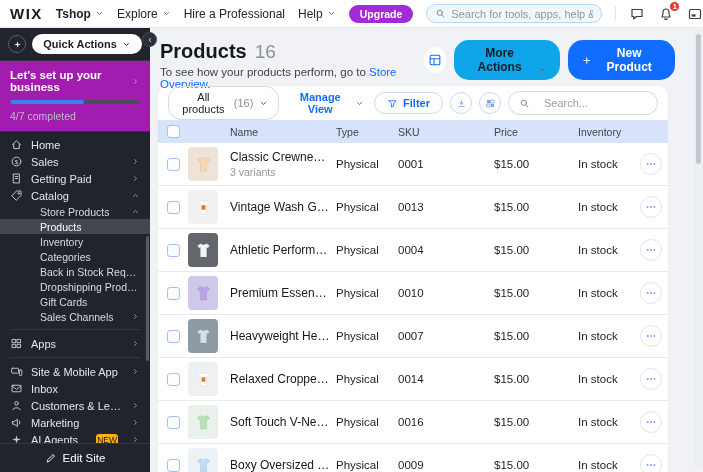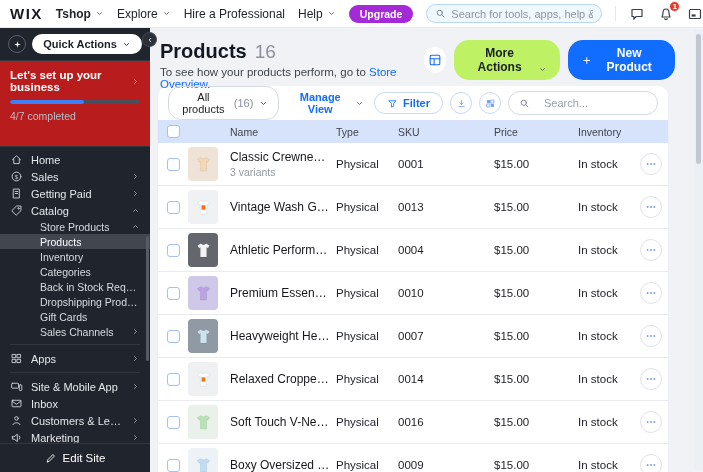--- a/index.html
+++ b/index.html
@@ -56,21 +56,21 @@
   .qa-btn {
     flex:1; background:#fff; color:#1b1e24; border-radius:12px; font-weight:700; font-size:11px;
     padding:4px 8px; display:flex; justify-content:center; align-items:center; gap:5px;
   }
   .qa-btn .chev { color:#1b1e24; }
   .collapse-btn {
     position:absolute; right:-7px; top:4px; width:15px; height:15px; border-radius:50%;
     background:#2a2f38; border:1px solid #444a54; color:#fff; display:grid; place-items:center; z-index:6;
   }
   .collapse-btn span { width:8px; height:8px; }
-  .setup { background:#b91c1c; border-top:1px solid #31363f; border-bottom:1px solid #31363f; padding:8px 10px 24px; cursor:pointer; }
+  .setup { background:#a21caf; border-top:1px solid #31363f; border-bottom:1px solid #31363f; padding:8px 10px 9px; cursor:pointer; }
   .setup-title { font-weight:700; font-size:11.5px; color:#fff; display:flex; justify-content:space-between; align-items:center; }
   .setup-title .chev { color:#aeb3bb; }
   .progress { height:4px; background:#4a505a; border-radius:2px; margin:7px 0 6px; overflow:hidden; }
   .progress i { display:block; height:100%; background:var(--progress-blue,#3b7ef8); border-radius:2px; }
   .setup-sub { color:#b9bec7; font-size:10.5px; }
   .menu { flex:1; padding:4px 0; overflow:hidden; }
   .side-item { display:flex; align-items:center; gap:8px; padding-right:10px; cursor:pointer; }
   .side-item.lv0 { padding-left:10px; height:17px; font-size:11px; }
   .side-item.lv1 { padding-left:40px; height:15px; font-size:10.5px; color:#d8dce1; }
   .side-item.lv2 { padding-left:40px; height:15px; font-size:10.5px; color:#d8dce1; }
@@ -92,21 +92,21 @@
   .main { flex:1; padding:12px 26px 0 8px; overflow:hidden; }
   .page-head { display:flex; justify-content:space-between; align-items:flex-start; height:46px; padding:0 2px; }
   .title-row { display:flex; align-items:baseline; gap:8px; }
   .title-row h1 { font-size:20px; font-weight:800; color:#141822; }
   .count { font-size:19px; color:#8d919b; }
   .subtitle { margin-top:3px; font-size:11.5px; color:#3f434b; }
   .subtitle a { color:var(--accent-blue,#116dff); cursor:pointer; }
   .head-actions { display:flex; align-items:center; gap:8px; }
   .icon-circle-lg { width:26px; height:26px; border-radius:50%; background:#fff; color:var(--accent-blue,#116dff); display:grid; place-items:center; }
   .icon-circle-lg span { width:14px; height:14px; }
-  .btn-white { background:#bef264; border-radius:15px; padding:6px 13px; font-size:12px; font-weight:600; color:#1b1e24; display:flex; align-items:flex-end; gap:6px; }
+  .btn-white { background:#0ea5e9; border-radius:15px; padding:6px 13px; font-size:12px; font-weight:600; color:#1b1e24; display:flex; align-items:flex-end; gap:6px; }
   .btn-primary { background:var(--accent-blue,#116dff); color:#fff; border-radius:15px; padding:6px 14px; font-size:12px; font-weight:600; display:flex; align-items:center; gap:6px; }
   .btn-primary .ic { width:11px; height:11px; }
 
   .card { background:#fff; border-radius:10px 10px 0 0; width:510px; box-shadow:0 1px 2px rgba(20,30,60,.05); }
   .toolbar { display:flex; align-items:center; gap:10px; padding:7px 10px; height:34px; }
   .pill-select { border:1px solid #d5dae3; border-radius:13px; padding:4px 10px; font-size:11px; display:flex; align-items:center; gap:6px; color:#1b1e24; }
   .pill-select .count2 { color:#8a8f99; }
   .pill-select .chev { color:#444; }
   .link { color:var(--accent-blue,#116dff); font-size:11px; font-weight:600; display:flex; align-items:center; gap:4px; }
   .link .chev { color:var(--accent-blue,#116dff); }

